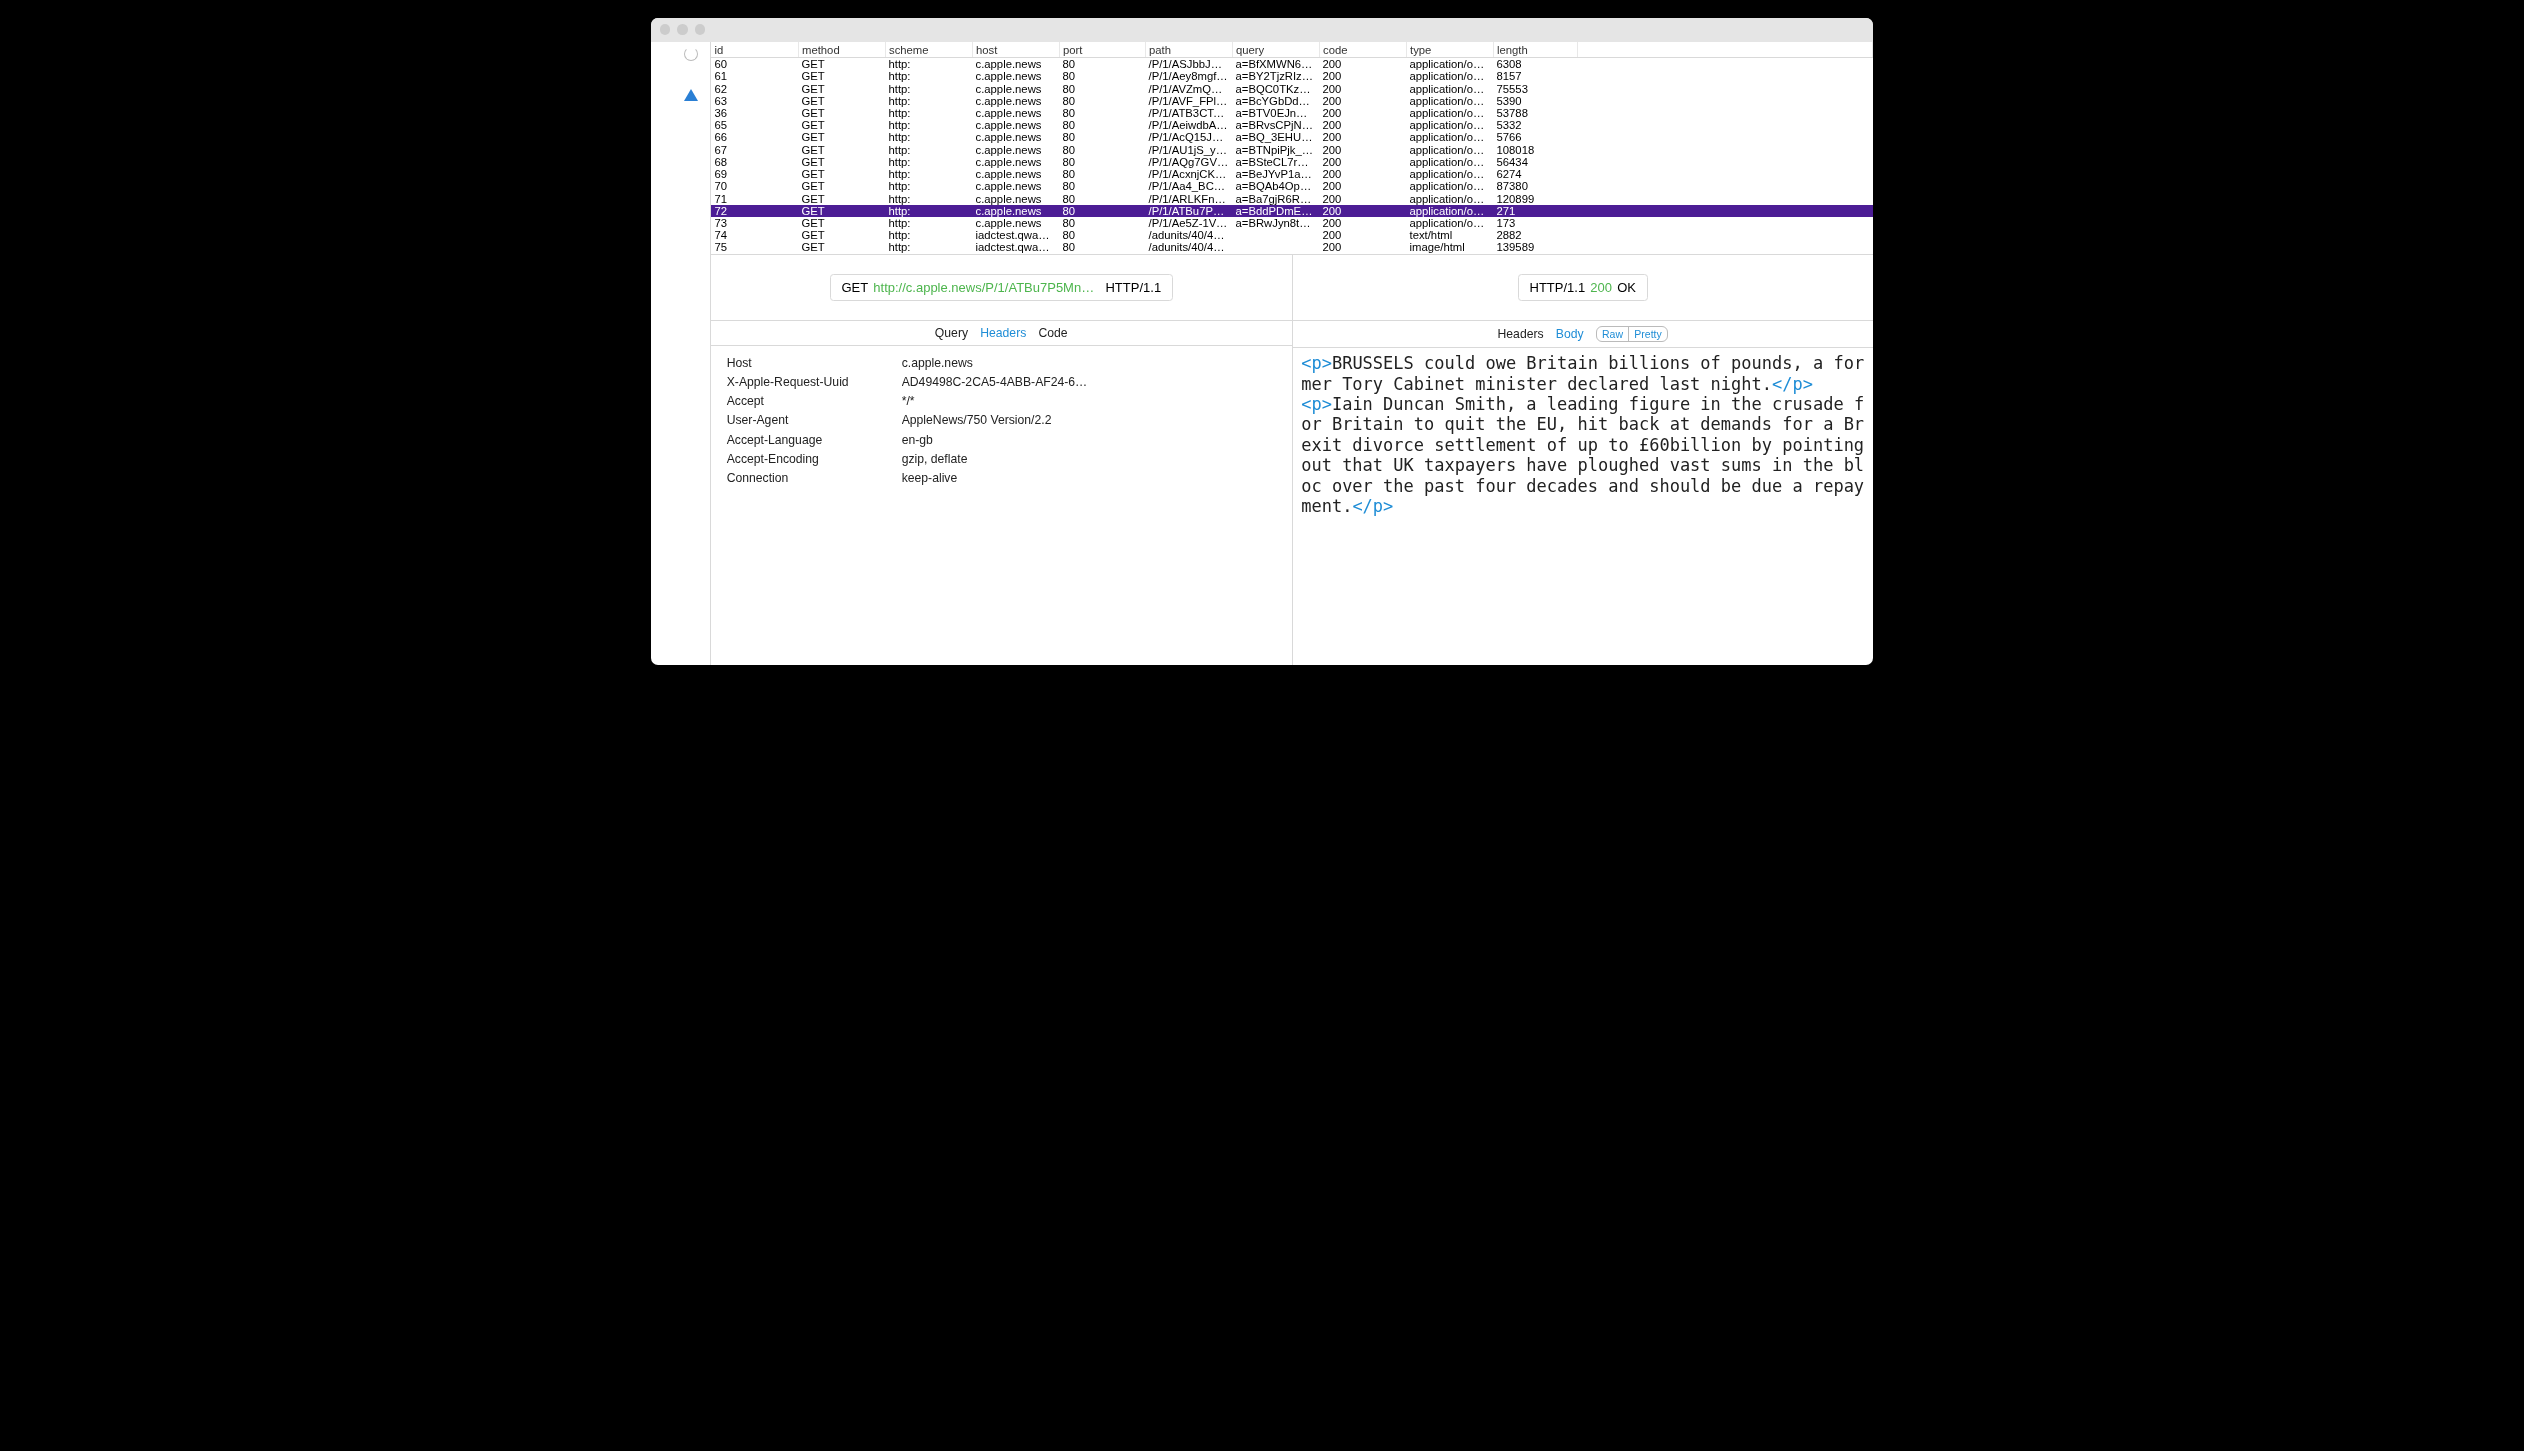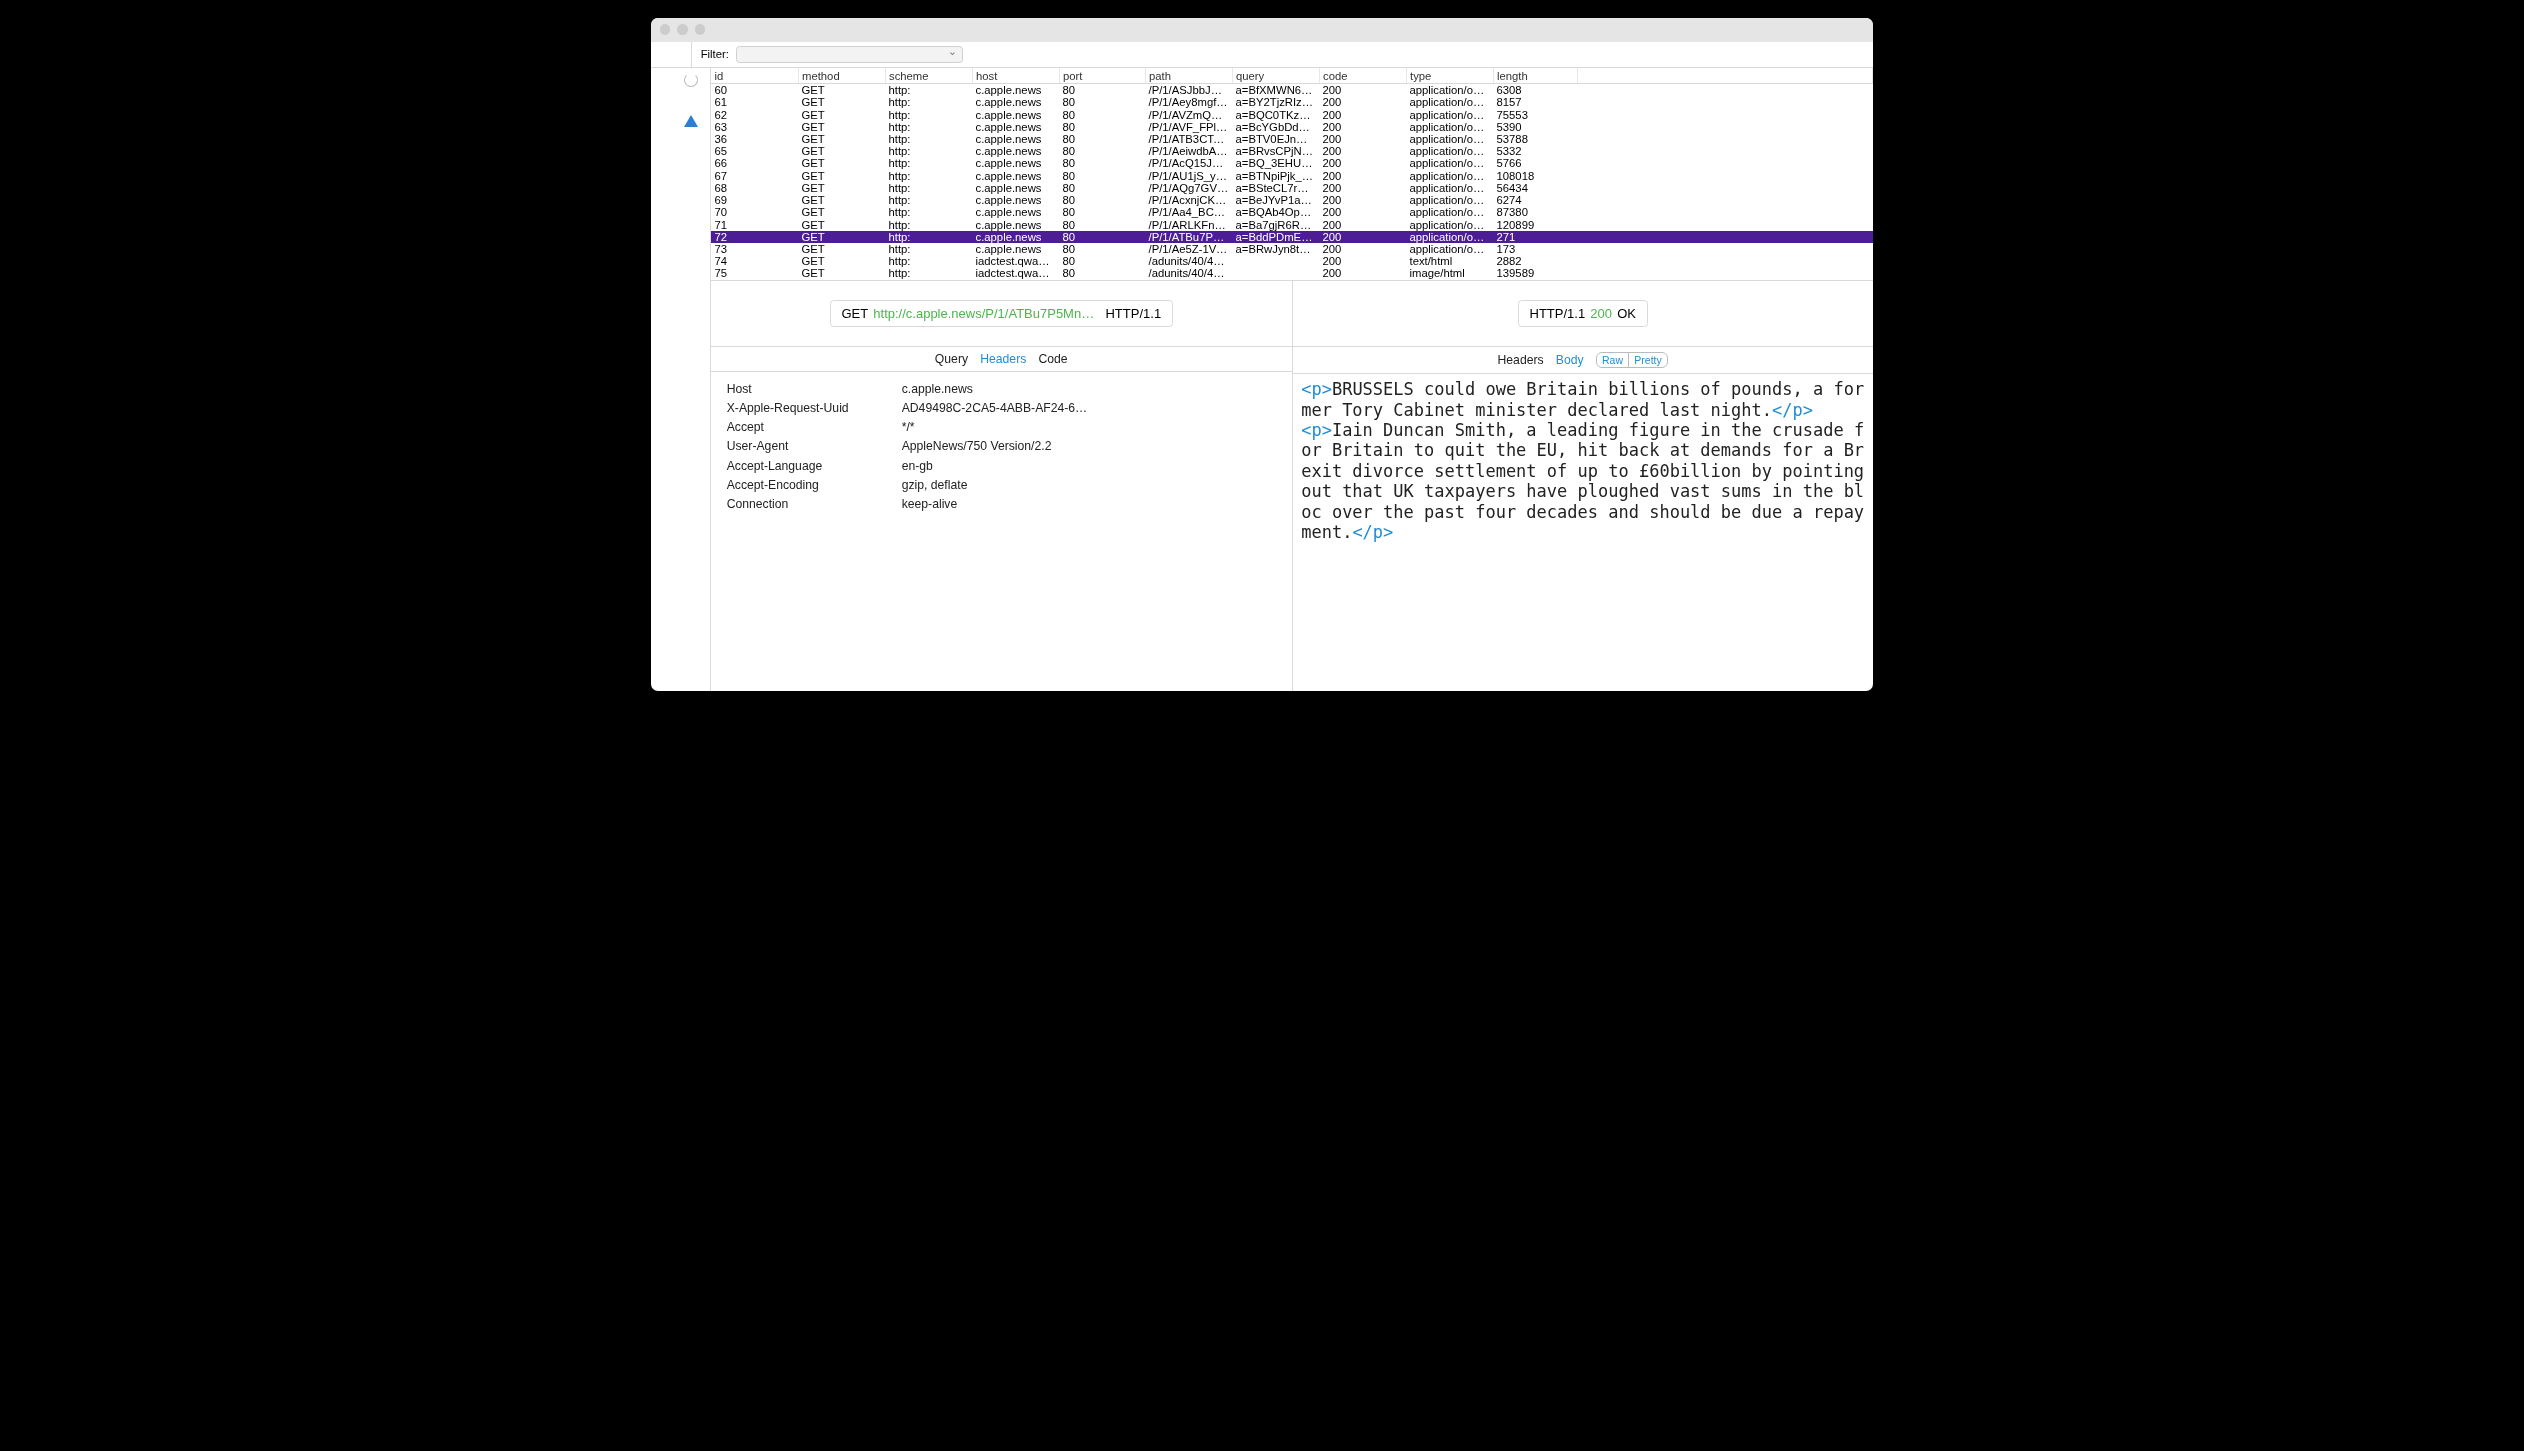--- a/index.html
+++ b/index.html
@@ -210,27 +210,20 @@
 <body>
 
 <div class="window">
 
   <div class="titlebar">
     <div class="traffic-light"></div>
     <div class="traffic-light"></div>
     <div class="traffic-light"></div>
   </div>
 
-  <div class="toolbar">
-    <div style="width:40px"></div>
-    <div class="filter-bar">
-      <span>Filter:</span>
-      <div class="filter-select"></div>
-    </div>
-  </div>
 
   <div class="main">
     <div class="left-sidebar">
       <div class="spinner"></div>
       <div class="triangle"></div>
     </div>
 
     <div class="content">
 
       <div class="table-wrap">

